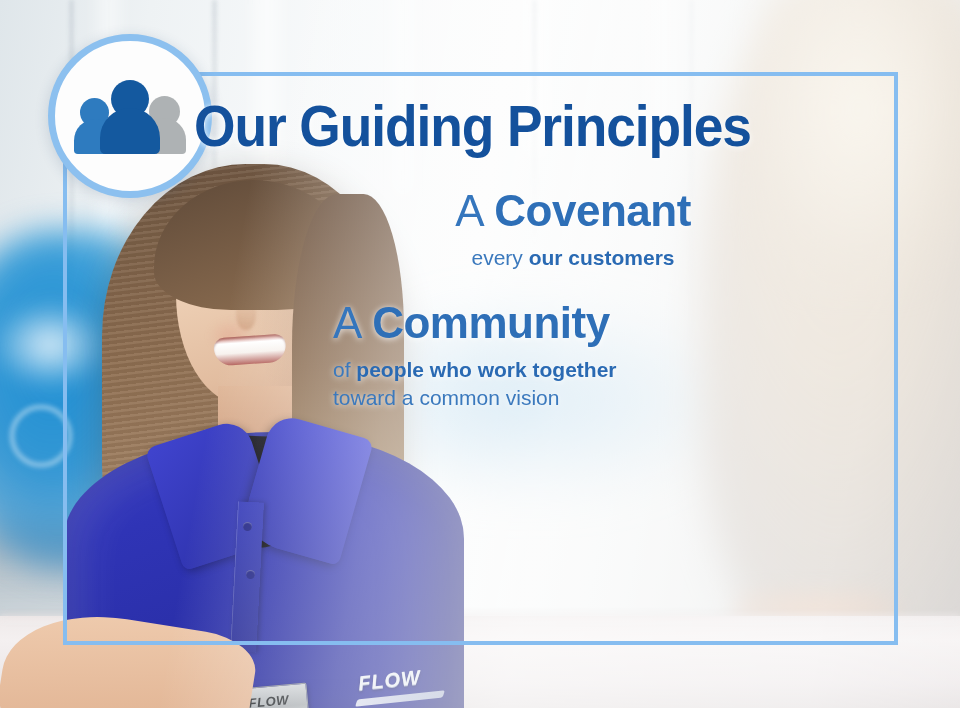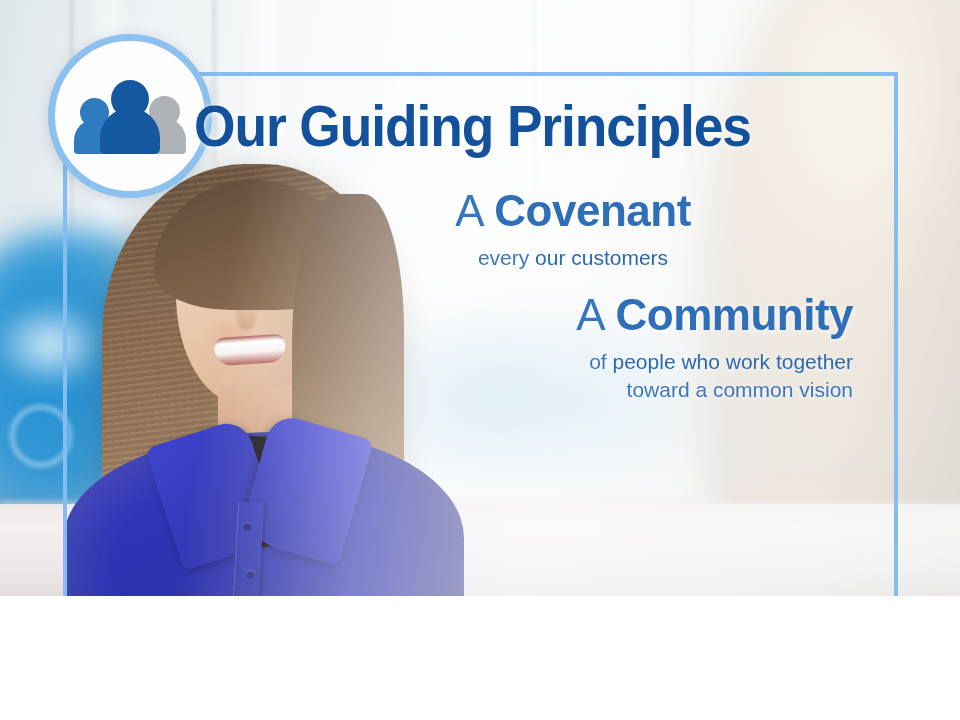--- a/index.html
+++ b/index.html
@@ -1,20 +1,20 @@
 <!DOCTYPE html>
 <html><head>
 <meta charset="utf-8">
 <style>
   html,body{margin:0;padding:0;background:#fff;}
   body{font-family:"Liberation Sans",sans-serif;}
 
   #stage{
     position:relative;
-    width:960px;height:596px;
+    width:960px;height:708px;
     overflow:hidden;
     background:#e9eef1;
   }
 
   
   .photo{position:absolute;inset:0;overflow:hidden;}
 
   
   .bg-room{
     position:absolute;inset:0;
@@ -302,25 +302,25 @@
   .block{position:absolute;text-shadow:0 1px 6px rgba(255,255,255,.85);}
   .head{
     font:300 44px/1.05 "Liberation Sans",sans-serif;
     color:#3576bd;white-space:nowrap;
   }
   .head b{font-weight:700;color:#2e6fb7;letter-spacing:-.5px;}
   .sub{
     font:400 21px/1.32 "Liberation Sans",sans-serif;
     color:#3b79bd;margin-top:10px;
   }
-  .sub b{font-weight:400;color:#2a6ab3;}
+  .sub b{font-weight:700;color:#2a6ab3;}
 
   
   .b1{left:230px;top:116px;width:560px;text-align:center;}
-  .b2{left:270px;top:220px;width:520px;text-align:right;}
+  .b2{left:270px;top:228px;width:520px;text-align:left;}
   .b3{left:330px;top:388px;width:470px;text-align:center;}
   .b3 .sub{text-align:center;}
 </style>
 </head>
 <body>
 
 <div id="stage">
 
   <div class="photo">
     <div class="bg-room"></div>

